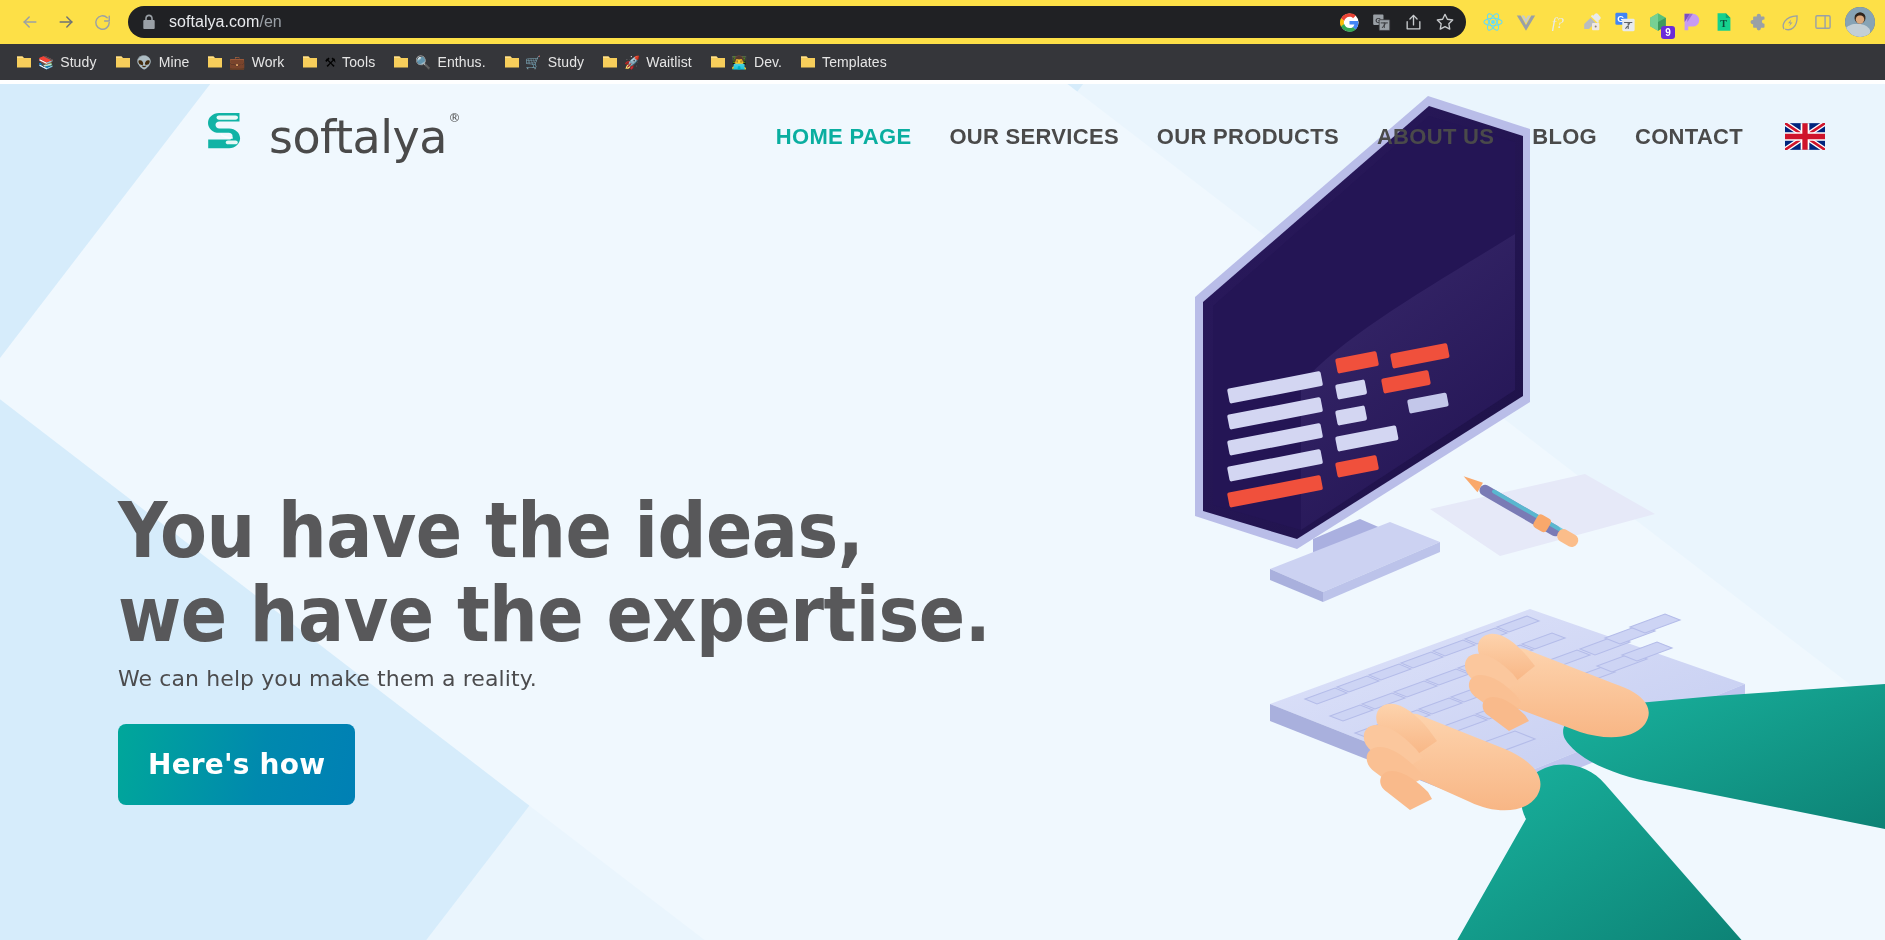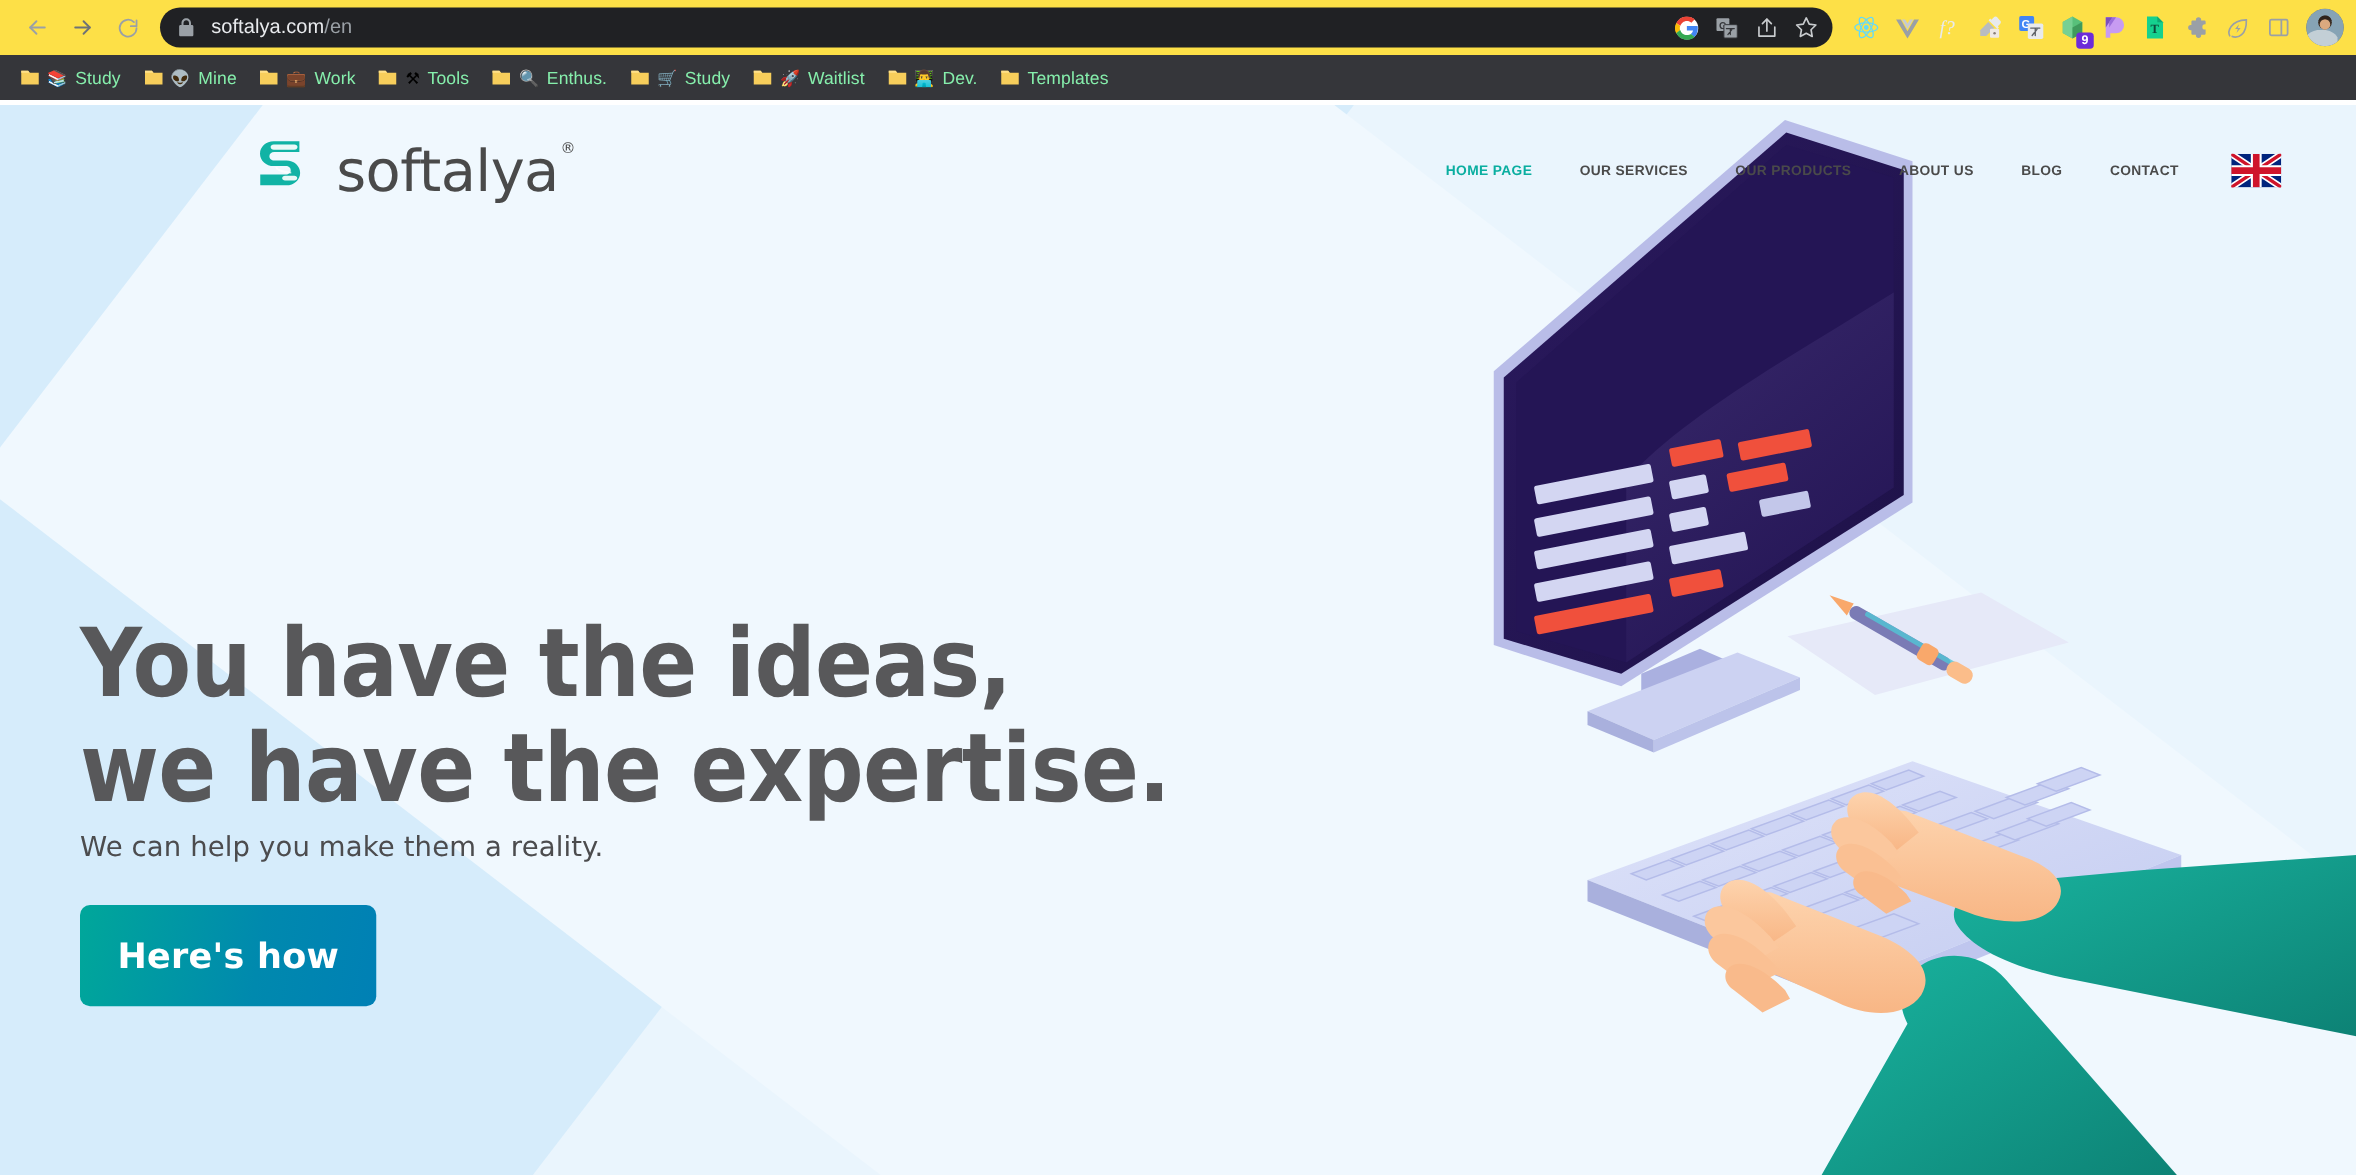--- a/index.html
+++ b/index.html
@@ -126,21 +126,21 @@
     white-space: nowrap;
   }
   .bm-folder {
     width: 16px; height: 14px;
     flex: none;
     position: relative;
   }
   .bm-emoji { font-size: 13px; line-height: 1; }
   .bm-label {
     font-size: 14px;
-    color: #86efac;
+    color: #e5e5e5;
     letter-spacing: 0.1px;
   }
 
   
   .viewport {
     position: absolute;
     top: 84px; left: 0;
     width: 1885px;
     height: 860px;
     overflow: hidden;
@@ -193,41 +193,41 @@
     color: #4a4a4a;
   }
 
   .main-nav {
     margin-left: auto;
     display: flex;
     align-items: center;
     gap: 38px;
   }
   .nav-link {
-    font-size: 11px;
+    font-size: 22px;
     font-weight: bold;
     color: #4a4a4a;
     letter-spacing: 0.3px;
     text-decoration: none;
     cursor: pointer;
     white-space: nowrap;
   }
   .nav-link.active { color: #0aaea0; }
   .flag-btn {
     width: 40px; height: 27px;
     cursor: pointer;
     flex: none;
     margin-left: 4px;
   }
 
   
   .hero {
     position: relative;
     z-index: 5;
-    padding-left: 64px;
+    padding-left: 118px;
     padding-top: 300px;
   }
   .hero-title {
     font-family: "DejaVu Sans Condensed", "Liberation Sans Narrow", "Liberation Sans", sans-serif;
     font-size: 76px;
     font-weight: bold;
     color: #58585a;
     line-height: 1.1;
     letter-spacing: -0.5px;
     white-space: nowrap;

